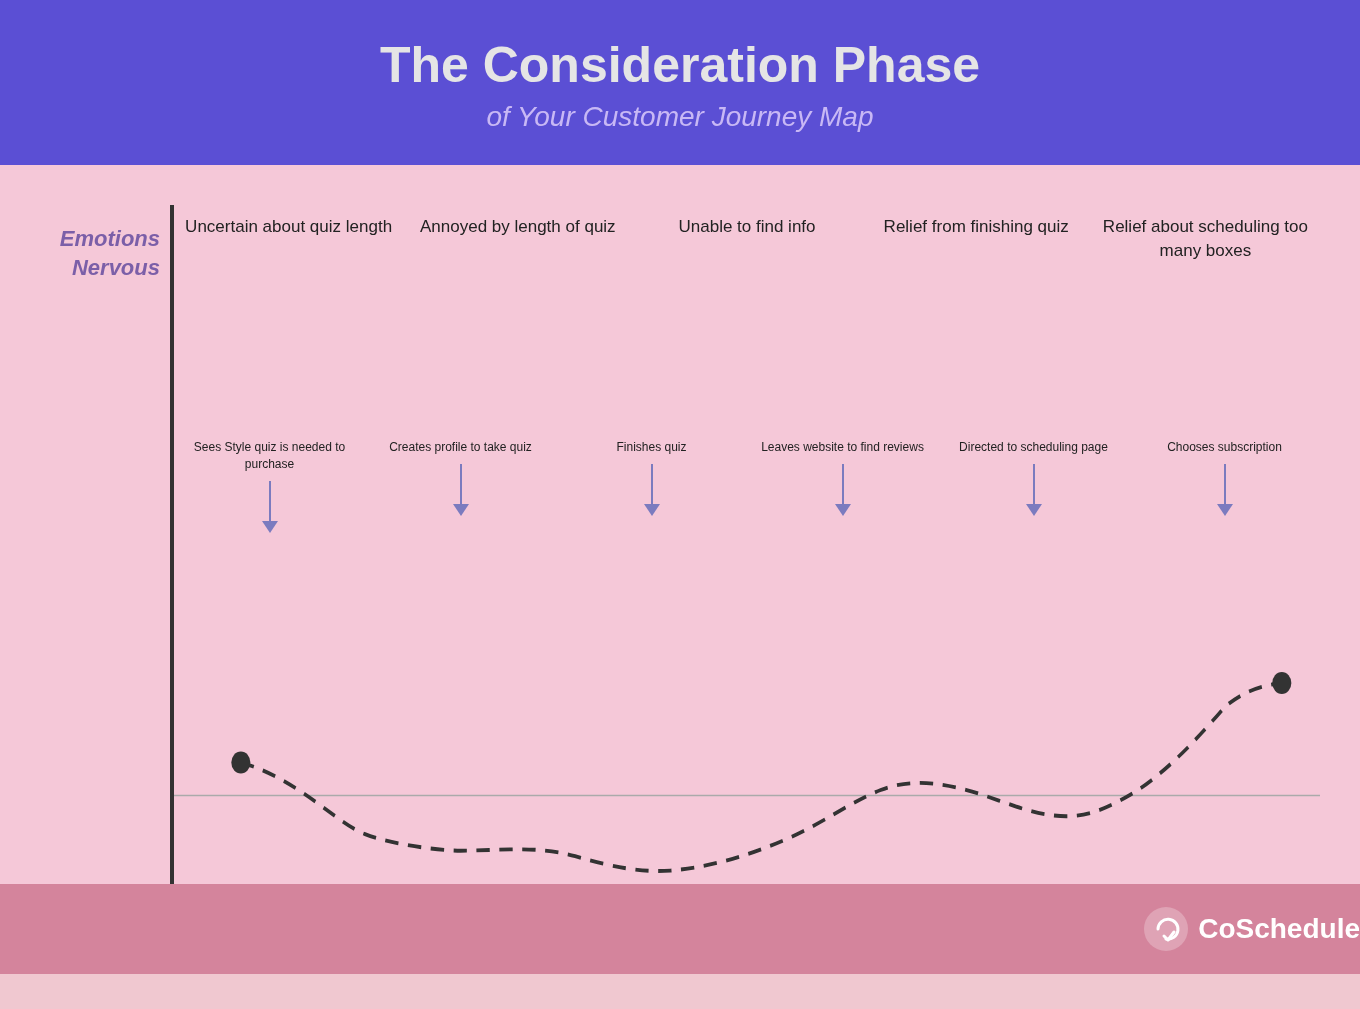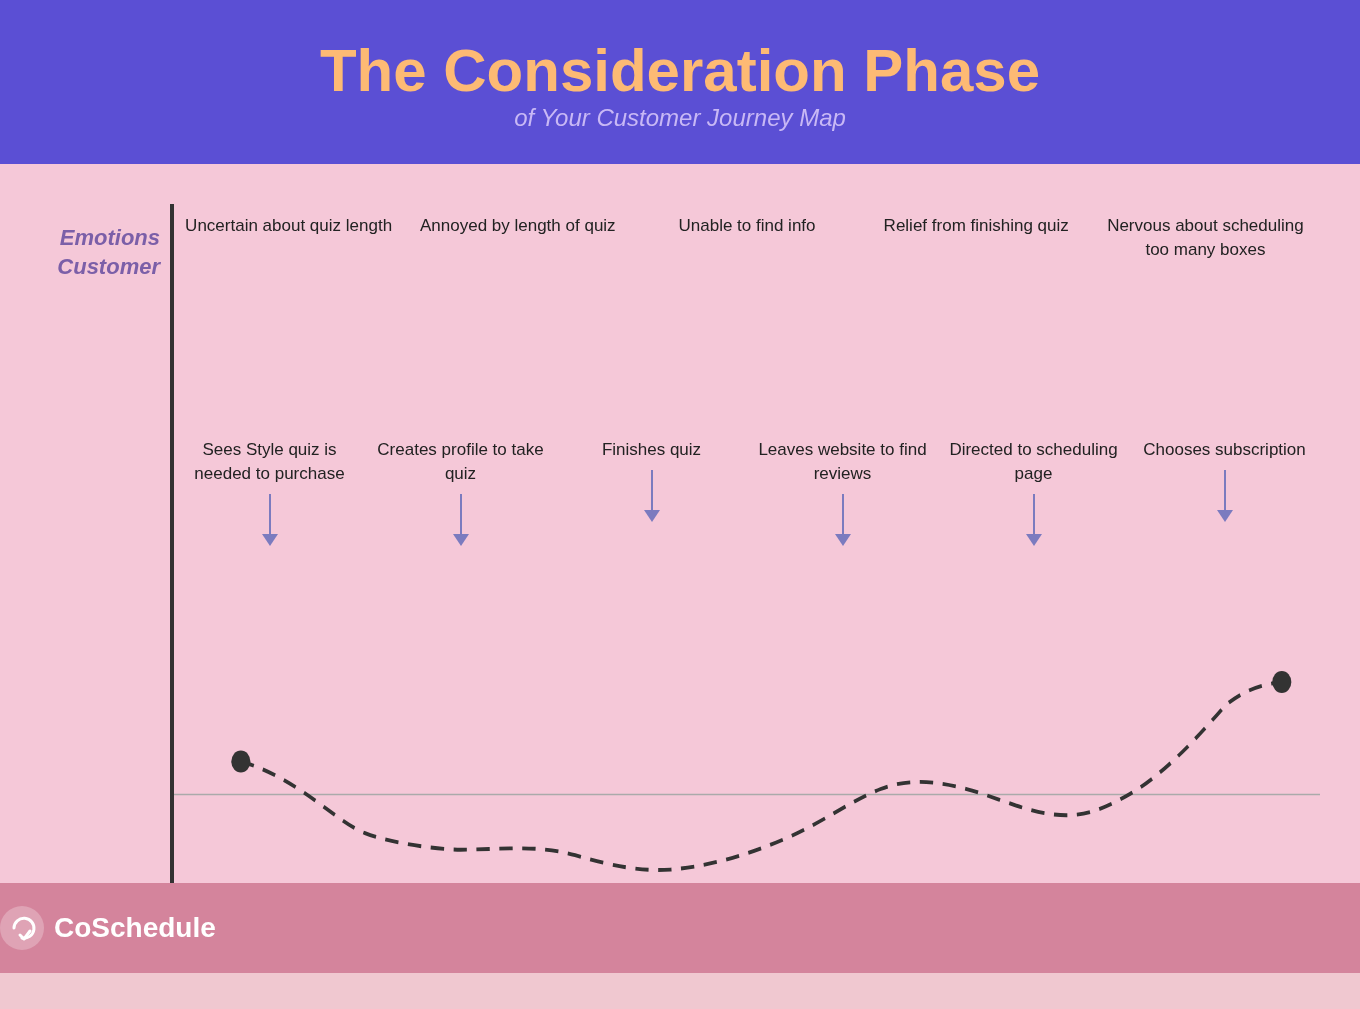--- a/index.html
+++ b/index.html
@@ -12,33 +12,33 @@
     }
 
     .header {
       background: #5b4fd4;
       width: 100%;
       padding: 38px 20px 32px;
       text-align: center;
     }
 
     .header-title {
-      color: #fdba74;
-      font-size: 60px;
+      color: #e5e5e5;
+      font-size: 50px;
       font-weight: 900;
       letter-spacing: 0px;
       line-height: 1.1;
     }
 
     .header-subtitle {
       color: #c8b8f5;
-      font-size: 24px;
+      font-size: 28px;
       font-style: italic;
       font-weight: 400;
-      margin-top: 0;
+      margin-top: 8px;
     }
 
     .main-content {
       background: #f5c8d8;
       width: 100%;
       padding: 40px 40px 0px 40px;
       position: relative;
       height: calc(1009px - 200px - 90px);
     }
 
@@ -100,21 +100,21 @@
       width: 100%;
       height: 28%;
       align-items: flex-start;
       padding-top: 10px;
       position: relative;
     }
 
     .action-cell {
       flex: 1;
       text-align: center;
-      font-size: 17px;
+      font-size: 12px;
       color: #222;
       line-height: 1.4;
       padding: 0 6px;
       position: relative;
     }
 
     .action-arrow {
       display: flex;
       flex-direction: column;
       align-items: center;
@@ -148,21 +148,21 @@
       left: 0;
       width: 100%;
       height: 100%;
     }
 
     .footer {
       background: #d4849c;
       height: 90px;
       display: flex;
       align-items: center;
-      justify-content: flex-start;
+      justify-content: flex-end;
       gap: 12px;
     }
 
     .footer-logo {
       display: flex;
       align-items: center;
       gap: 10px;
     }
 
     .footer-icon {
@@ -182,31 +182,31 @@
 <div class="header">
   <div class="header-title">The Consideration Phase</div>
   <div class="header-subtitle">of Your Customer Journey Map</div>
 </div>
 
 <div class="main-content">
   <div class="chart-area">
 
     <div class="y-labels">
       <div class="y-label">Emotions</div>
-      <div class="y-label">Customer</div>
+      <div class="y-label">Nervous</div>
     </div>
 
     <div class="chart-body">
 
       <div class="emotions-row">
         <div class="emotion-cell">Uncertain about quiz length</div>
         <div class="emotion-cell">Annoyed by length of quiz</div>
         <div class="emotion-cell">Unable to find info</div>
         <div class="emotion-cell">Relief from finishing quiz</div>
-        <div class="emotion-cell">Nervous about scheduling too many boxes</div>
+        <div class="emotion-cell">Relief about scheduling too many boxes</div>
       </div>
 
       <div class="actions-row">
         <div class="action-cell">
           Sees Style quiz is needed to purchase
           <div class="action-arrow">
             <div class="arrow-line"></div>
             <div class="arrow-head-down"></div>
           </div>
         </div>

